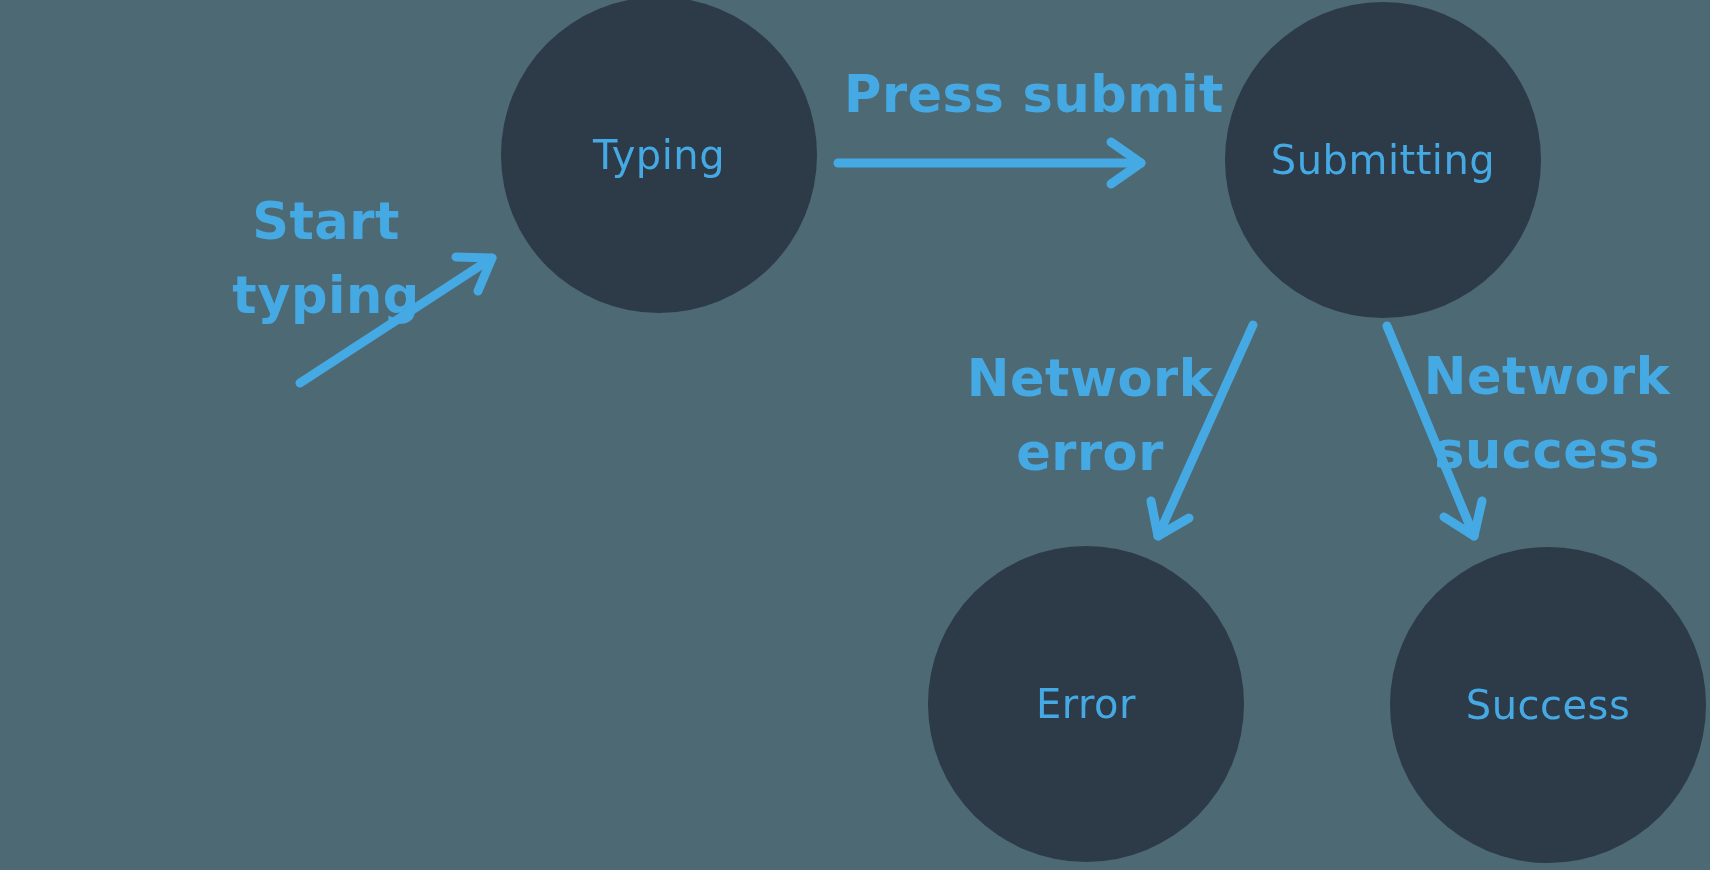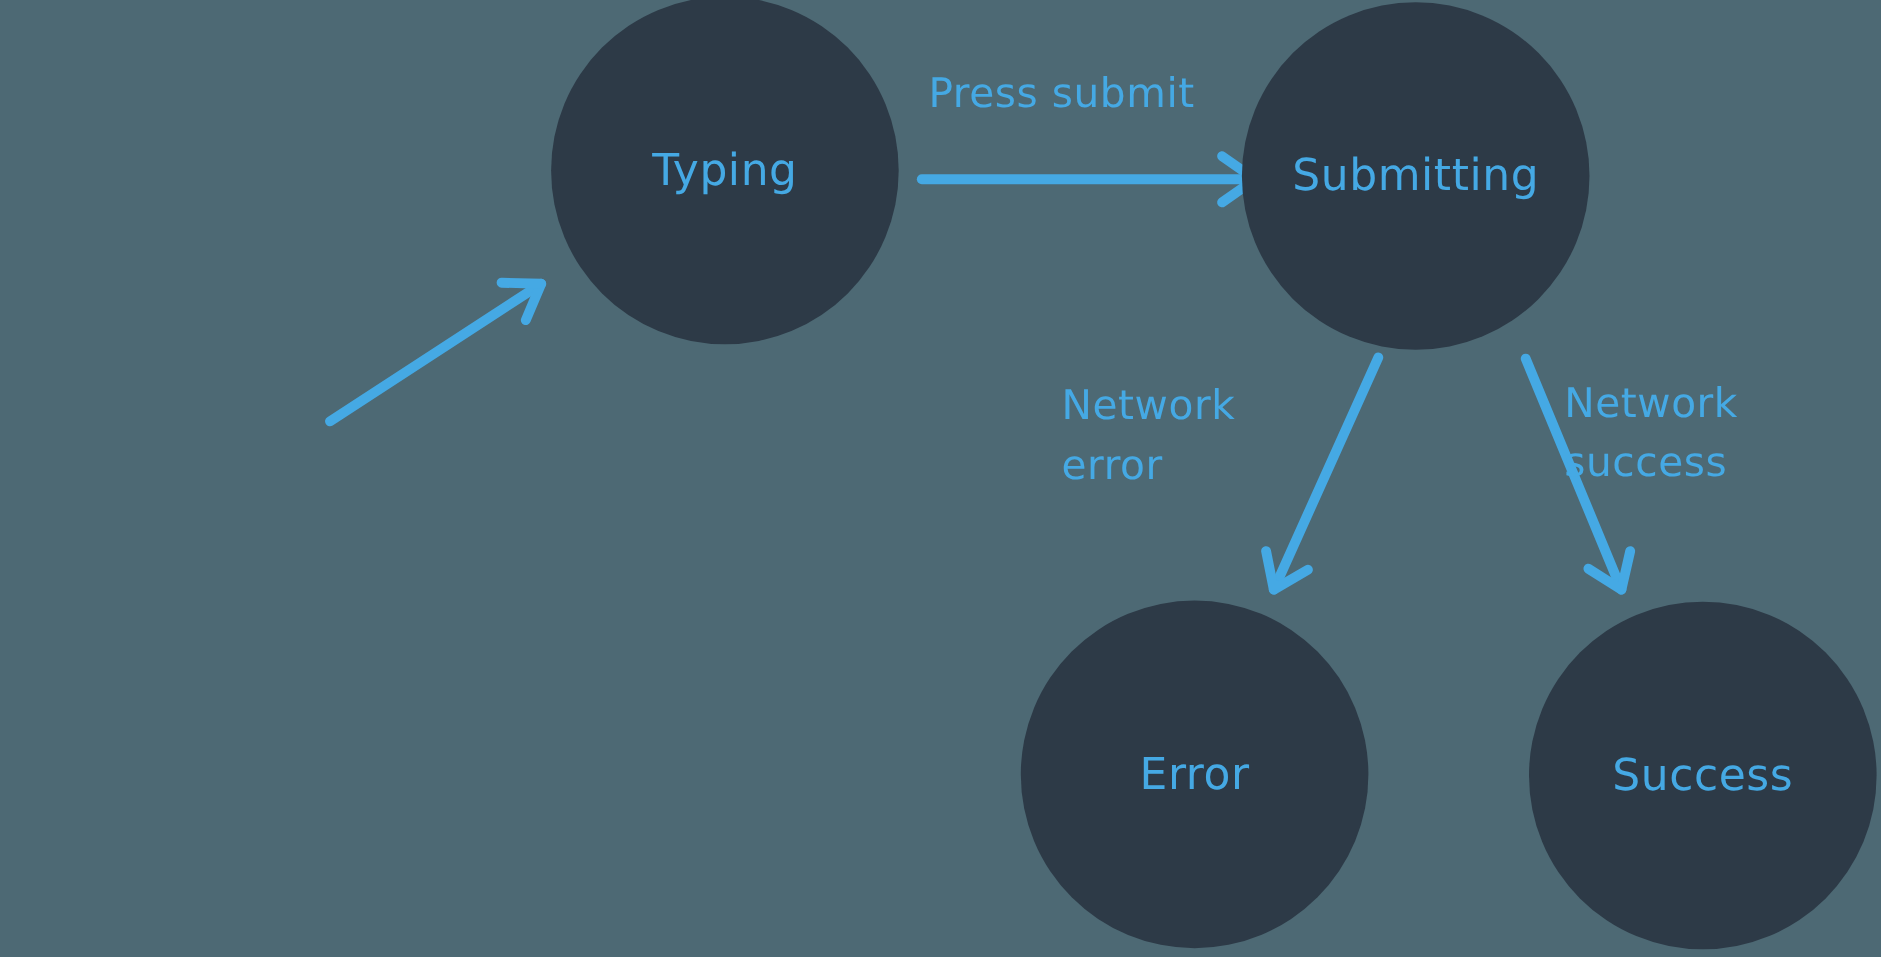--- a/index.html
+++ b/index.html
@@ -44,30 +44,31 @@
   }
   .node span {
     color: var(--accent);
     font-size: 40px;
     letter-spacing: 0.5px;
     white-space: nowrap;
   }
   .edge-label {
     position: absolute;
     color: var(--accent);
-    font-size: 37px;
+    font-size: 51px;
     line-height: 1.45;
-    text-align: left;
+    text-align: center;
     letter-spacing: 0.5px;
+    font-weight: bold;
   }
   .edge-label span { display: block; white-space: nowrap; }
 
   .node-empty      { left: 9px;    top: 342px; }
   .node-typing     { left: 501px;  top: -3px;  }
-  .node-submitting { left: 1129px; top: 2px;   }
+  .node-submitting { left: 1225px; top: 2px;   }
   .node-error      { left: 928px;  top: 546px; }
   .node-success    { left: 1390px; top: 547px; }
 
   .label-start-typing    { left: 201px;  top: 185px; width: 250px; }
   .label-press-submit    { left: 844px;  top: 58px;  width: 300px; }
   .label-network-error   { left: 965px;  top: 342px; width: 250px; }
   .label-network-success { left: 1422px; top: 340px; width: 250px; }
 </style>
 </head>
 <body>
@@ -103,20 +104,24 @@
   </div>
 
   <div class="node node-error">
     <span>Error</span>
   </div>
 
   <div class="node node-success">
     <span>Success</span>
   </div>
 
+  <div class="edge-label label-start-typing">
+    <span>Start</span>
+    <span>typing</span>
+  </div>
 
   <div class="edge-label label-press-submit">
     <span>Press submit</span>
   </div>
 
   <div class="edge-label label-network-error">
     <span>Network</span>
     <span>error</span>
   </div>
 

